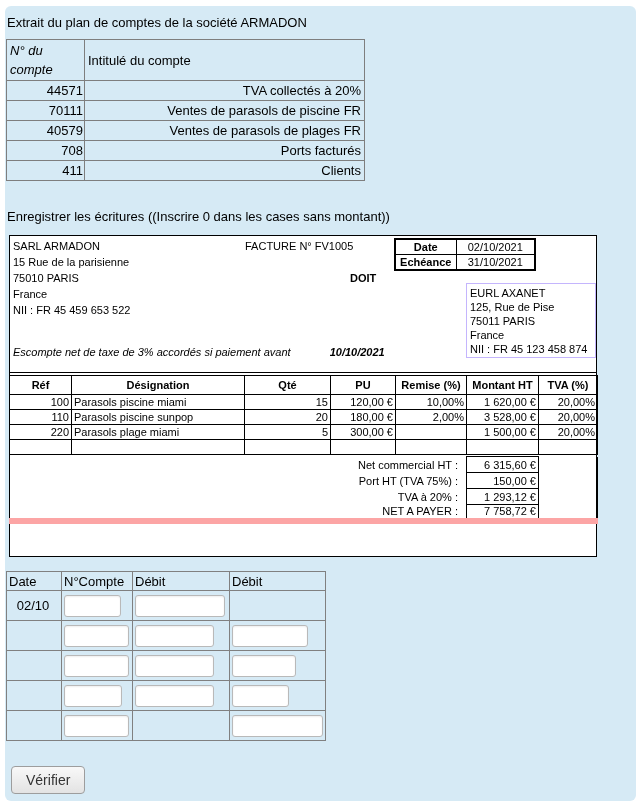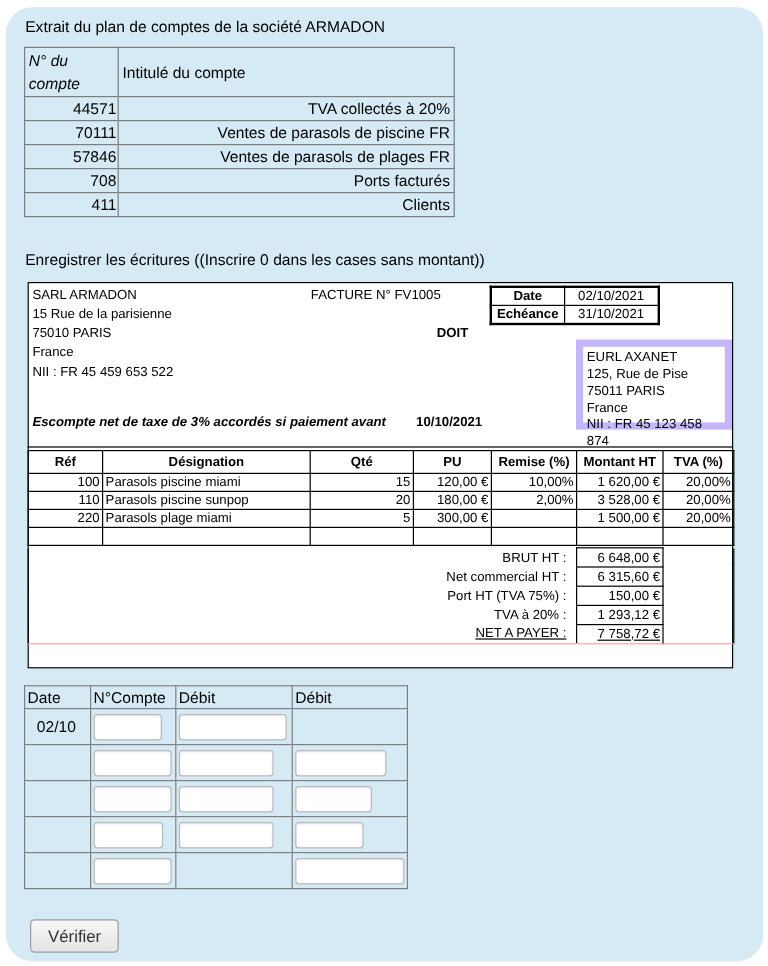--- a/index.html
+++ b/index.html
@@ -3,22 +3,22 @@
 <meta charset="utf-8">
 <style>
   * { box-sizing: border-box; }
   html, body { margin:0; padding:0; }
   body {
     width:640px; height:805px; background:#ffffff; position:relative;
     font-family:"Liberation Sans", sans-serif; color:#000;
   }
   .panel {
     position:absolute; left:5px; top:6px; right:4px; bottom:4px;
-    background:var(--panel-bg, #d6eaf5); border-radius:22px;
-    padding:9px 0 0 15px; overflow:hidden;
+    background:var(--panel-bg, #d6eaf5); border-radius:6px;
+    padding:9px 0 0 1px; overflow:hidden;
   }
   .section-title { font-size:13px; line-height:16px; margin:0 0 0 1px; }
 
   
   table.plan { border-collapse:collapse; margin-top:8px; width:359px; font-size:13px; }
   table.plan th, table.plan td { border:1px solid #7e7e7e; padding:1px 3px;text-align:right; }
   table.plan th { font-weight:normal; text-align:left; vertical-align:middle; }
   table.plan th.c1 { width:78px; height:40px; vertical-align:top; line-height:19px;font-style:italic; }
   table.plan td { height:20px; }
   table.plan td.num { text-align:right; padding-right:1px; }
@@ -32,38 +32,38 @@
   }
   .seller { position:absolute; left:3px; top:2px; line-height:16px; }
   .facture-no { position:absolute; left:235px; top:4px; }
   .doit { position:absolute; left:340px; top:36px; font-weight:bold; }
   table.dates { position:absolute; left:384px; top:2px; border-collapse:collapse; border:2px solid #000; }
   table.dates td { border:1px solid #000; height:15px; text-align:center; }
   table.dates td.dl { width:61px; font-weight:bold; }
   table.dates td.dv { width:79px; }
   .client {
     position:absolute; right:0; top:47px; width:130px; height:75px;
-    border:6px solid #c4b5fd; padding:2px 3px; line-height:14px;
+    border:1px solid #c4b5fd; padding:2px 3px; line-height:14px;
   }
   .escompte { position:absolute; left:3px; top:110px; white-space:nowrap; }
-  .esc-text { font-weight:bold; font-style:italic; }
-  .esc-date { font-weight:bold; margin-left:22px; }
+  .esc-text { font-weight:normal; font-style:italic; }
+  .esc-date { font-weight:bold; margin-left:36px;font-style:italic; }
   .hline { position:absolute; left:-1px; top:136px; width:588px; border-top:1px solid #000; }
 
   table.items { position:absolute; left:-1px; top:139px; border-collapse:collapse; width:588px; font-size:11px; table-layout:fixed; }
   table.items th, table.items td { border:1px solid #000; padding:0 2px; overflow:hidden; }
   table.items th { height:19px; text-align:center; font-weight:bold; }
   table.items td { height:15px; }
   td.ra { text-align:right; }
   table.totals { position:absolute; left:-1px; top:220px; border-collapse:collapse; width:588px; font-size:11px; table-layout:fixed; }
   table.totals td { height:16px; padding:0 2px; }
   table.totals td.tl { border-left:1px solid #000; text-align:right; padding-right:8px; }
   table.totals td.tv { border:1px solid #000; text-align:right; }
   table.totals td.te { border-left:1px solid #000; border-right:1px solid #000; }
-  table.totals tr:last-child td { border-bottom:1px solid #fca5a5;text-decoration:underline; }
+  table.totals tr:last-child td { border-bottom:6px solid #fca5a5; }
 
   
   table.journal { border-collapse:collapse; margin-top:14px; font-size:13px; table-layout:fixed; }
   table.journal th, table.journal td { border:1px solid #808080; padding:0; }
   table.journal th { font-weight:normal; text-align:left; height:19px; padding-left:2px; }
   table.journal td { height:30px; vertical-align:middle; }
   table.journal td.date { text-align:center; padding-right:2px;margin-left:15px; }
   table.journal input {
     display:block; height:22px; margin:2px; padding:1px 4px;
     border:1px solid #b9b9b9; border-radius:3px; background:#fff;
@@ -93,21 +93,21 @@
     </tr>
     <tr>
       <td class="num">44571</td>
       <td>TVA collectés à 20%</td>
     </tr>
     <tr>
       <td class="num">70111</td>
       <td>Ventes de parasols de piscine FR</td>
     </tr>
     <tr>
-      <td class="num">57846</td>
+      <td class="num">40579</td>
       <td>Ventes de parasols de plages FR</td>
     </tr>
     <tr>
       <td class="num">708</td>
       <td>Ports facturés</td>
     </tr>
     <tr>
       <td class="num">411</td>
       <td>Clients</td>
     </tr>
@@ -211,25 +211,20 @@
     </tbody>
       </table>
 
     <table class="totals">
       <colgroup>
           <col style="width:457px">
           <col style="width:72px">
           <col style="width:59px">
         </colgroup>
       <tbody>
-          <tr>
-        <td class="tl">BRUT HT :</td>
-        <td class="tv">6 648,00 €</td>
-        <td class="te"></td>
-      </tr>
       <tr>
         <td class="tl">Net commercial HT :</td>
         <td class="tv">6 315,60 €</td>
         <td class="te"></td>
       </tr>
       <tr>
         <td class="tl">Port HT (TVA 75%) :</td>
         <td class="tv">150,00 €</td>
         <td class="te"></td>
       </tr>

